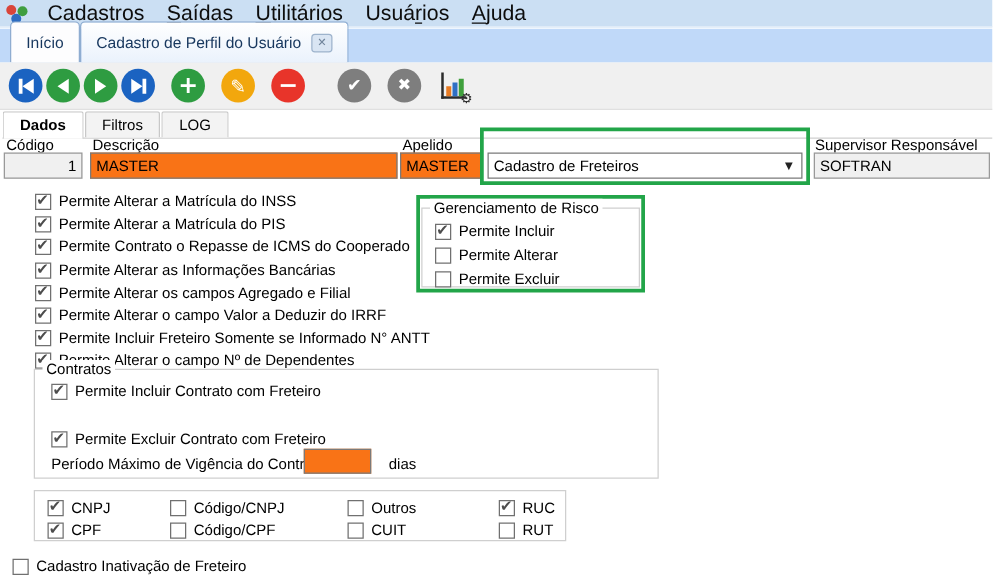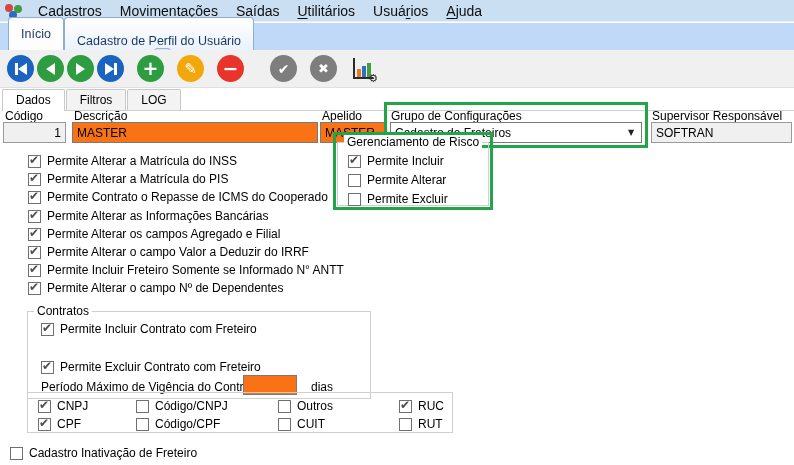--- a/index.html
+++ b/index.html
@@ -6,28 +6,28 @@
   html,body { width:794px; height:465px; overflow:hidden; }
   body { font-family:"Liberation Sans","DejaVu Sans",sans-serif; font-size:12px; color:#000; background:#fff; position:relative; }
 
   
   .menubar { position:absolute; top:0; left:0; right:0; height:22px; background:#cbdff3; border-bottom:1px solid #e6effa; display:flex; align-items:center; padding-left:4px; }
   .app-icon { width:19px; height:16px; position:relative; margin-right:6px; }
   .app-icon i { position:absolute; width:8px; height:8px; border-radius:50%; }
   .app-icon .p1 { background:#d9453a; left:1px; top:1px; }
   .app-icon .p2 { background:#3f9e3f; right:1px; top:2px; }
   .app-icon .p3 { background:#2d6cc0; left:5px; bottom:0; }
-  .menu-item { padding:2px 9px; font-size:14px; color:#0d0d0d; cursor:default; white-space:nowrap; }
+  .menu-item { padding:2px 9px; font-size:17px; color:#0d0d0d; cursor:default; white-space:nowrap; }
   .menu-item u { text-underline-offset:2px; }
 
   
   .tabstrip { position:absolute; top:23px; left:0; right:0; height:27px; background:#c0d9f9; }
   .ptab { position:absolute; bottom:0; height:24px; background:#fdfdfe; border:1px solid #8fadd1; border-bottom:none; border-radius:4px 4px 0 0; display:flex; align-items:center; padding:16px 12px; color:#17375e; font-size:12.5px; }
   .ptab.home { left:8px; }
-  .ptab.current { left:64px; background:linear-gradient(#ffffff,#eaf2fc);flex-direction:column; }
+  .ptab.current { left:64px; background:linear-gradient(#ffffff,#eaf2fc); }
   .tab-close { width:17px; height:15px; margin-left:8px; border:1px solid #9db3cc; border-radius:3px; background:#d9e5f3; color:#70849b; font-size:9px; line-height:13px; text-align:center; cursor:pointer; }
 
   
   .toolbar { position:absolute; top:50px; left:0; right:0; height:38px; background:#f0f0f0; border-bottom:1px solid #e0e0e0; }
   .tbtn { position:absolute; top:5px; width:27px; height:27px; border-radius:50%; display:flex; align-items:center; justify-content:center; cursor:pointer; }
   .c-blue { background:#1b63c1; } .c-green { background:#2e9c41; } .c-amber { background:#f2a70d; } .c-red { background:#e8342a; } .c-gray { background:#7e7e7e; }
   .tri-l { width:0; height:0; border-top:6px solid transparent; border-bottom:6px solid transparent; border-right:9px solid #fff; }
   .tri-r { width:0; height:0; border-top:6px solid transparent; border-bottom:6px solid transparent; border-left:9px solid #fff; }
   .vbar { width:3px; height:12px; background:#fff; }
   .glyph { color:#fff; font-weight:bold; font-family:"DejaVu Sans",sans-serif; }
@@ -35,53 +35,52 @@
   .chart-axis { position:absolute; left:2px; top:1px; bottom:2px; right:4px; border-left:2px solid #2b2b2b; border-bottom:2px solid #2b2b2b; }
   .bar { position:absolute; bottom:4px; width:4px; }
   .bar.o { left:6px; height:8px; background:#e87b23; }
   .bar.b { left:11px; height:11px; background:#2f6fc4; }
   .bar.g { left:16px; height:14px; background:#3fa03c; }
   .gear { position:absolute; right:-1px; bottom:-4px; font-size:11px; color:#2e2e2e; font-family:"DejaVu Sans",sans-serif; }
 
   
   .subtabs { position:absolute; top:90px; left:2px; right:0; height:21px; display:flex; align-items:flex-end; border-bottom:1px solid #cfcfcf; }
   .stab { padding:3px 13px 3px; border:1px solid #c8c8c8; border-bottom:none; background:#f3f3f3; border-radius:2px 2px 0 0; margin-right:1px; cursor:pointer; }
-  .stab.active { background:#fff; font-weight:normal; margin-bottom:-1px; padding-bottom:4px; z-index:2; }
+  .stab.active { background:#fff; font-weight:bold; margin-bottom:-1px; padding-bottom:4px; z-index:2; }
 
   
   .flabel { position:absolute; white-space:nowrap; }
   .field { position:absolute; height:21px; border:1px solid #7a7a7a; background:#f97316; font-family:inherit; font-size:12px; padding:0 4px; }
   .field.ro { background:#f0f0f0; border-color:#999; }
   .greenbox { position:absolute; border:3px solid #22a549; }
   .gb-grupo { left:384px; top:102px; width:264px; height:46px; }
   .dropdown { position:absolute; left:3px; bottom:2px; width:252px; height:21px; border:1px solid #7a7a7a; background:#fff; display:flex; align-items:center; padding-left:4px; cursor:pointer; }
   .dd-arrow { position:absolute; right:2px; top:2px; bottom:2px; width:16px; display:flex; align-items:center; justify-content:center; font-size:8px; color:#222; font-family:"DejaVu Sans",sans-serif; }
 
   
   .cbrow { position:absolute; display:flex; align-items:center; gap:6px; height:14px; white-space:nowrap; cursor:default; }
   .cb { width:13px; height:13px; background:#fff; border:1px solid #707070; position:relative; flex:none; }
   .cb.checked::after { content:"✔"; position:absolute; left:0px; top:-3px; font-size:12px; color:#4d4d4d; font-family:"DejaVu Sans",sans-serif; }
 
   
   .groupbox { position:absolute; border:1px solid #cfcfcf; }
   .gb-title { position:absolute; top:-8px; left:6px; background:#fff; padding:0 3px; white-space:nowrap; }
-  .gb-risk-green { left:333px; top:132px; width:160px; height:78px; }
+  .gb-risk-green { left:333px; top:156px; width:183px; height:78px; }
   .gb-risk { position:absolute; left:1px; right:1px; top:7px; bottom:1px; border:1px solid #cfcfcf; }
 </style>
 </head>
 <body>
 
 <div class="menubar">
   <span class="app-icon">
       <i class="p1"></i>
       <i class="p2"></i>
       <i class="p3"></i>
     </span>
   <span class="menu-item"><span></span><u>C</u><span>adastros</span></span>
-  <span class="menu-item"><span></span><u>M</u><span>ovimentações</span></span>
   <span class="menu-item"><span></span><u>S</u><span>aídas</span></span>
   <span class="menu-item"><span></span><u>U</u><span>tilitários</span></span>
   <span class="menu-item"><span>Usuá</span><u>r</u><span>ios</span></span>
   <span class="menu-item"><span></span><u>A</u><span>juda</span></span>
 </div>
 
 <div class="tabstrip">
   <div class="ptab home">
       <span>Início</span>
     </div>
@@ -139,21 +138,20 @@
 <span class="flabel" style="left:5px; top:109px">Código</span>
 <input class="field ro" style="left: 3px; top: 122px; width: 63px; text-align: right;" readonly="" value="1">
 
 <span class="flabel" style="left:74px; top:109px">Descrição</span>
 <input class="field" style="left: 72px; top: 122px; width: 246px;" value="MASTER">
 
 <span class="flabel" style="left:322px; top:109px">Apelido</span>
 <input class="field" style="left: 320px; top: 122px; width: 66px;" value="MASTER">
 
 <div class="greenbox gb-grupo">
-  <span class="flabel" style="left:4px; top:4px">Grupo de Configurações</span>
   <div class="dropdown">
     <span>Cadastro de Freteiros</span>
     <span class="dd-arrow">▼</span>
   </div>
 </div>
 
 <span class="flabel" style="left:652px; top:109px">Supervisor Responsável</span>
 <input class="field ro" style="left: 651px; top: 122px; width: 141px;" readonly="" value="SOFTRAN">
 
 <div class="cbrow" style="left:28px; top:154px">
@@ -200,21 +198,21 @@
         <span class="cb"></span>
         <span>Permite Alterar</span>
       </div>
     <div class="cbrow" style="left:10px; top:49px">
         <span class="cb"></span>
         <span>Permite Excluir</span>
       </div>
   </div>
 </div>
 
-<div class="groupbox" style="left:27px; top:311px; width:344px; height:88px">
+<div class="groupbox" style="left:27px; top:295px; width:500px; height:88px">
   <span class="gb-title">Contratos</span>
   <div class="cbrow" style="left:13px; top:10px">
       <span class="cb checked"></span>
       <span>Permite Incluir Contrato com Freteiro</span>
     </div>
   <div class="cbrow" style="left:13px; top:48px">
       <span class="cb checked"></span>
       <span>Permite Excluir Contrato com Freteiro</span>
     </div>
   <span class="flabel" style="left:13px; top:68px">Período Máximo de Vigência do Contrato</span>

